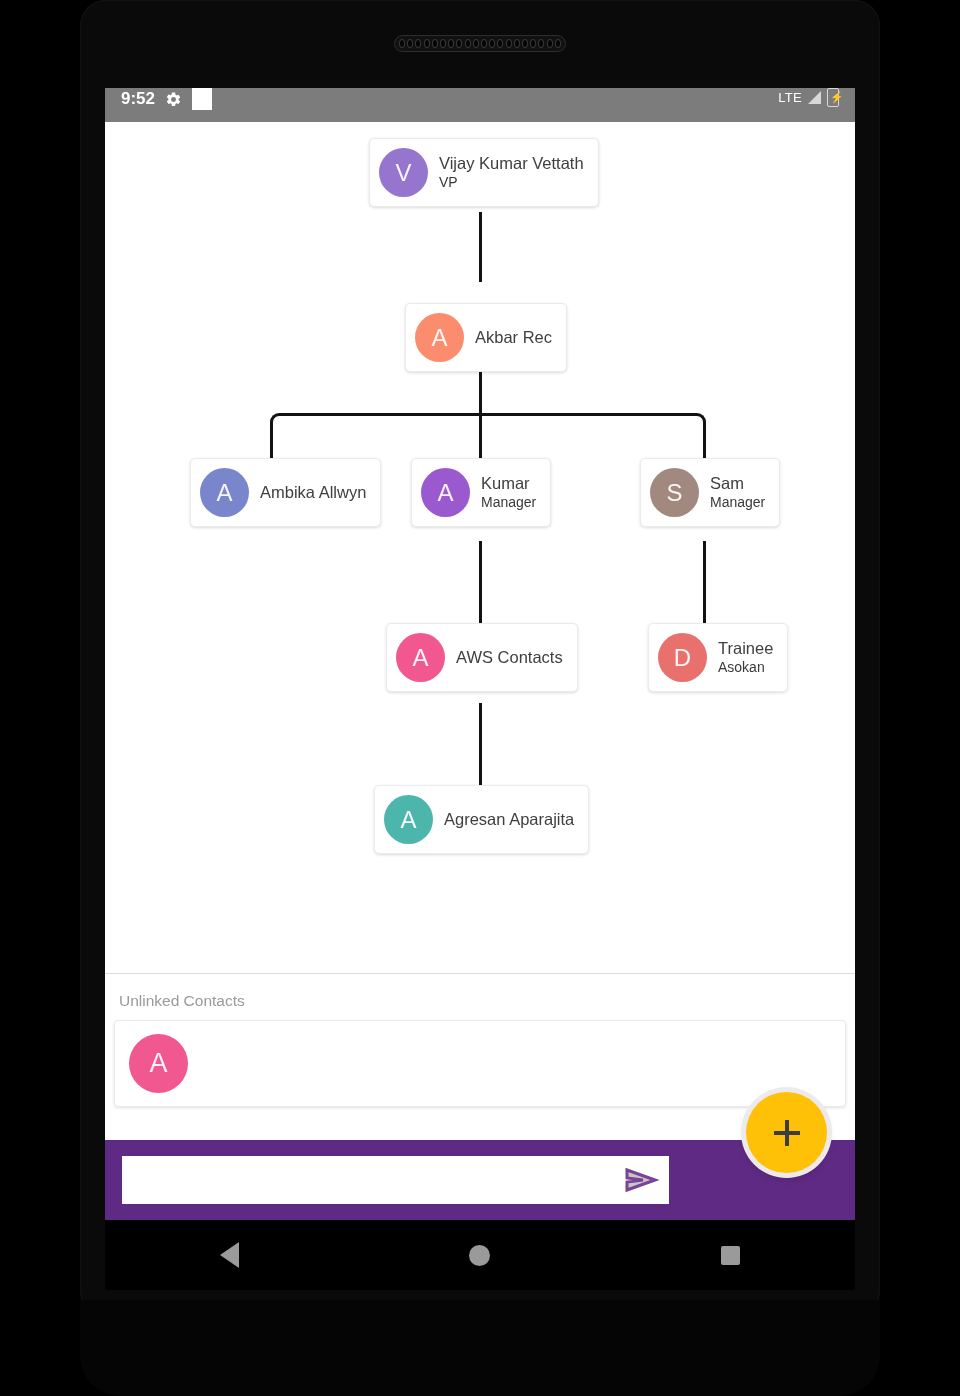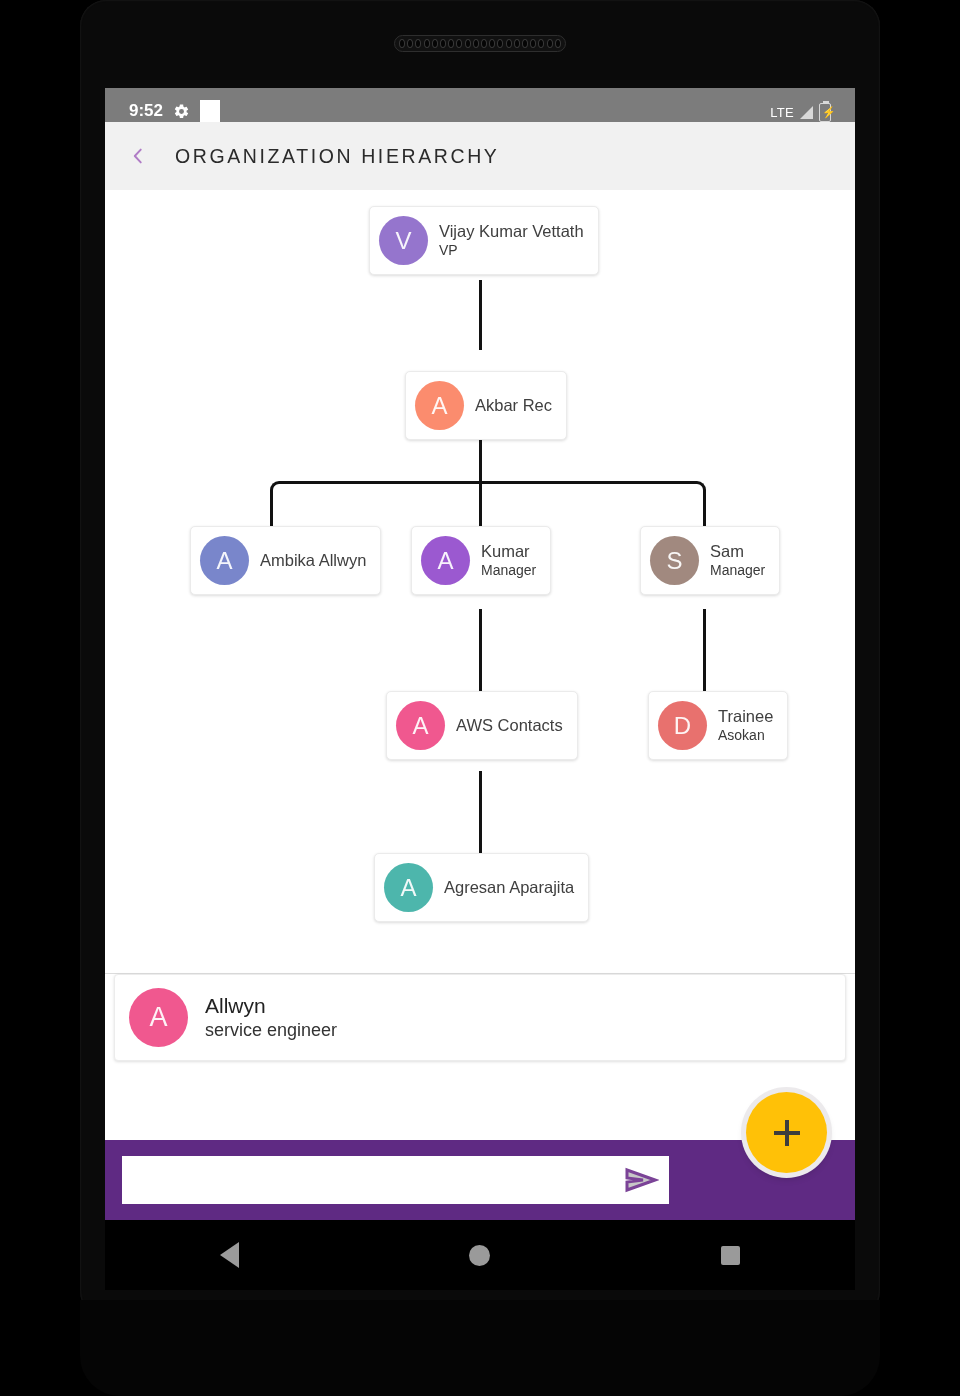--- a/index.html
+++ b/index.html
@@ -36,21 +36,21 @@
 
   
   #screen{
     position:absolute; left:105px; top:88px; width:750px; height:1132px;
     background:#fff; overflow:hidden;
   }
 
   
   #status-bar{
     height:34px; background:#7c7c7c; color:#fff;
-    display:flex; align-items:flex-end; padding:0 24px;
+    display:flex; align-items:flex-start; padding:0 16px;
     font-size:17px; font-weight:bold;
   }
   #status-bar .left{display:flex;align-items:center;gap:10px;}
   #status-bar .right{margin-left:auto;display:flex;align-items:center;gap:6px;}
   .gear{width:17px;height:17px;}
   .white-sq{width:20px;height:22px;background:#fff;}
   .lte-text{font-size:13px;font-weight:normal;letter-spacing:.3px;}
   .sig{width:0;height:0;border-left:13px solid transparent;border-bottom:13px solid #d8d8d8;}
   .batt{width:12px;height:19px;border:1.6px solid #d8d8d8;border-radius:2px;position:relative;}
   .batt:before{content:"";position:absolute;left:3px;top:-3.4px;width:6px;height:2px;background:#d8d8d8;}
@@ -206,28 +206,20 @@
     </div>
     <div class="right">
       <span class="lte-text">LTE</span>
       <span class="sig"></span>
       <span class="batt">
           <i>⚡</i>
         </span>
     </div>
   </div>
 
-  <div id="app-bar">
-    <div id="back-chevron">
-      <svg width="22" height="22" viewBox="0 0 24 24">
-        <path d="M15 5 L8.5 12 L15 19" fill="none" stroke="#b07cc6" stroke-width="2.1" stroke-linecap="round" stroke-linejoin="round"></path>
-      </svg>
-    </div>
-    <div id="app-title">ORGANIZATION HIERARCHY</div>
-  </div>
 
   <div id="chart-area">
     <div id="chart-inner">
 
       <div class="edge edge-v" style="left:374px;top:90px;height:70px;"></div>
 
       <div class="edge edge-v" style="left:374px;top:249px;height:59px;"></div>
       <div class="elbow" style="left:165px;top:291px;"></div>
       <div class="edge edge-h" style="left:180px;top:291px;width:196px;"></div>
       <div class="edge edge-h" style="left:374px;top:291px;width:212px;"></div>
@@ -313,28 +305,25 @@
         </div>
         <div class="node-text">
           <span class="node-name">Agresan Aparajita</span>
         </div>
       </div>
 
     </div>
   </div>
 
   <div id="unlinked-section">
+    <div id="unlinked-label">Unlinked Contacts</div>
     <div id="unlinked-list">
       <div class="contact-card">
         <div class="contact-avatar" style="background:#f0588f;">
           <span>A</span>
-        </div>
-        <div>
-          <div class="contact-name">Allwyn</div>
-          <div class="contact-role">service engineer</div>
         </div>
       </div>
     </div>
   </div>
 
   <div id="bottom-bar">
     <div id="msg-input-wrap">
       <input id="msg-input" type="text" placeholder="" style="">
       <svg id="send-icon" viewBox="0 0 36 26">
         <path d="M4 3 L32 13 L4 23 L4 15 L20 13 L4 11 Z" fill="#c7c7c7" stroke="#7b4397" stroke-width="3" stroke-linejoin="miter"></path>

